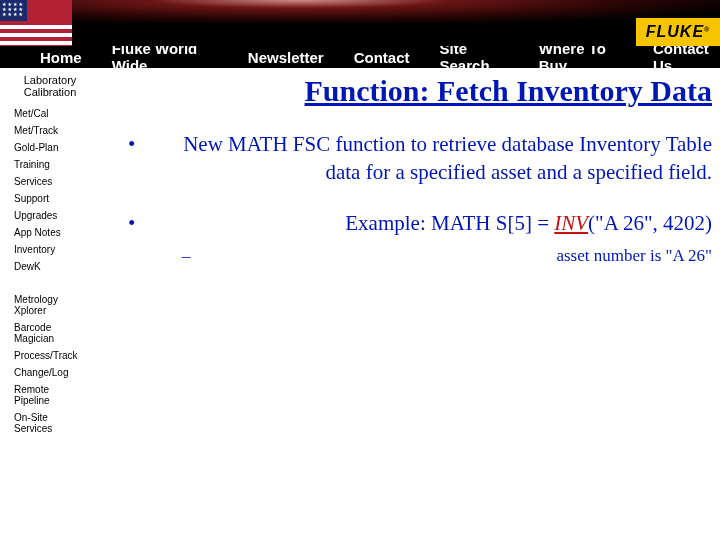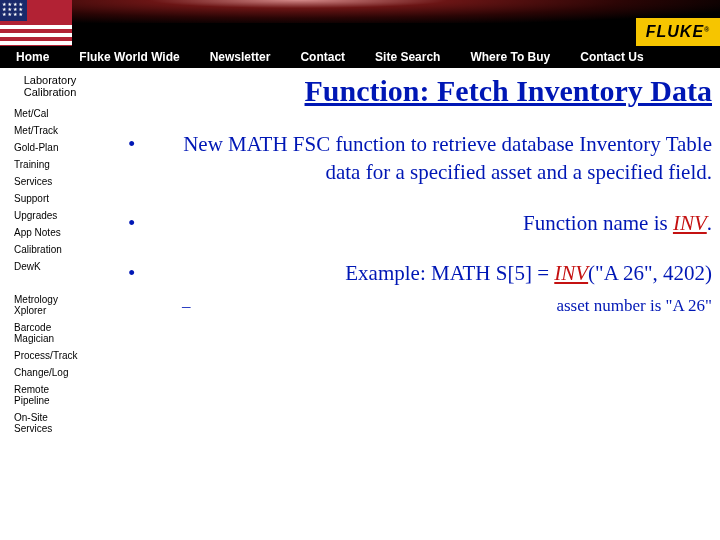--- a/index.html
+++ b/index.html
@@ -27,23 +27,23 @@
     position: absolute; right: 0; bottom: 0;
     width: 84px; height: 28px; background: #f6c500;
     display: flex; align-items: center; justify-content: center;
   }
   .brand-text { font-weight: 900; font-size: 16px; letter-spacing: 1px; color: #000; font-style: italic; position: relative; }
   .brand-reg { font-size: 7px; position: relative; top:-5px; }
 
   .navbar {
     height: 22px; background: #000;
     display: flex; gap: 30px;
-    padding-left: 16px;
+    padding-left: 40px;
     align-items: center;
-    color: #fff; font-size: 12px; font-weight: bold;
+    color: #fff; font-size: 15px; font-weight: bold;
   }
   .navbar span { cursor: pointer; }
 
   .main { display: flex; height: calc(540px - 46px - 22px); }
   .sidebar {
     width: 100px; padding: 0 6px;
     font-size: 10px; color: #000;
   }
   .side-head { font-size: 11px; font-family: Liberation Sans, sans-serif; color:#000; text-align:center; line-height:1.1; margin: 6px 0 10px 0;}
   .sidebar a { display: block; color: #000; text-decoration: none; margin: 6px 8px; cursor: pointer; }
@@ -107,39 +107,36 @@
   <div class="sidebar">
     <div class="side-head">Laboratory Calibration</div>
     <a>Met/Cal</a>
     <a>Met/Track</a>
     <a>Gold-Plan</a>
     <a>Training</a>
     <a>Services</a>
     <a>Support</a>
     <a>Upgrades</a>
     <a>App Notes</a>
-    <a>Calibration</a>
+    <a>Inventory</a>
     <a>DewK</a>
     <div class="side-gap"></div>
     <a>Metrology Xplorer</a>
     <a>Barcode Magician</a>
     <a>Process/Track</a>
     <a>Change/Log</a>
     <a>Remote Pipeline</a>
     <a>On-Site Services</a>
   </div>
 
   <div class="content">
     <h1 class="title">Function: Fetch Inventory Data</h1>
     <ul>
       <li class="bullet">New MATH FSC function to retrieve database Inventory Table data for a specified asset and a specified field.</li>
       <li class="bullet">
-        <span>Function name is </span><span class="fn">INV</span><span>.</span>
-      </li>
-      <li class="bullet">
         <span>Example:   MATH  S[5] = </span><span class="fn">INV</span><span>("A 26", 4202)</span>
         <ul class="sublist">
           <li>asset number is "A 26"</li>
         </ul>
       </li>
     </ul>
   </div>
 </div>
 
 </body></html>

